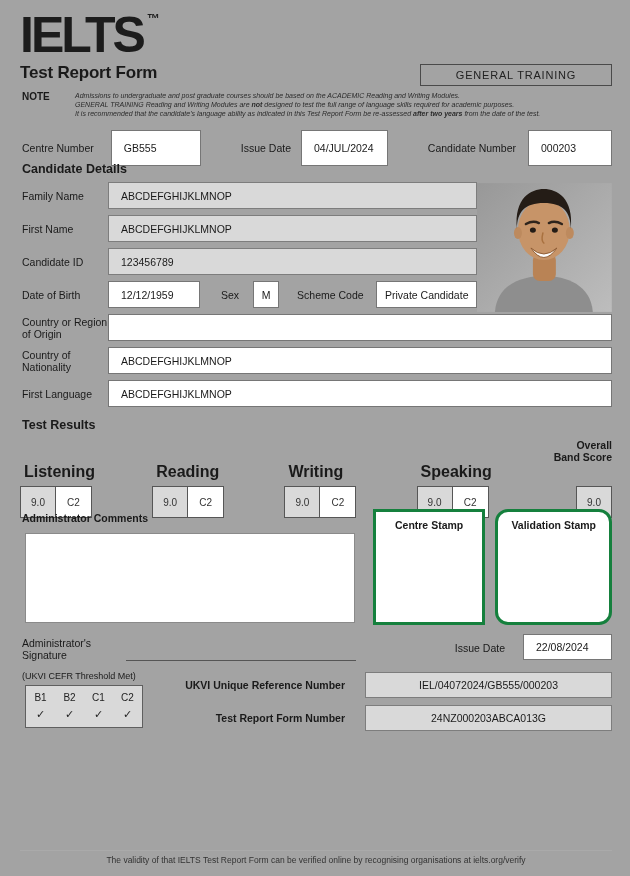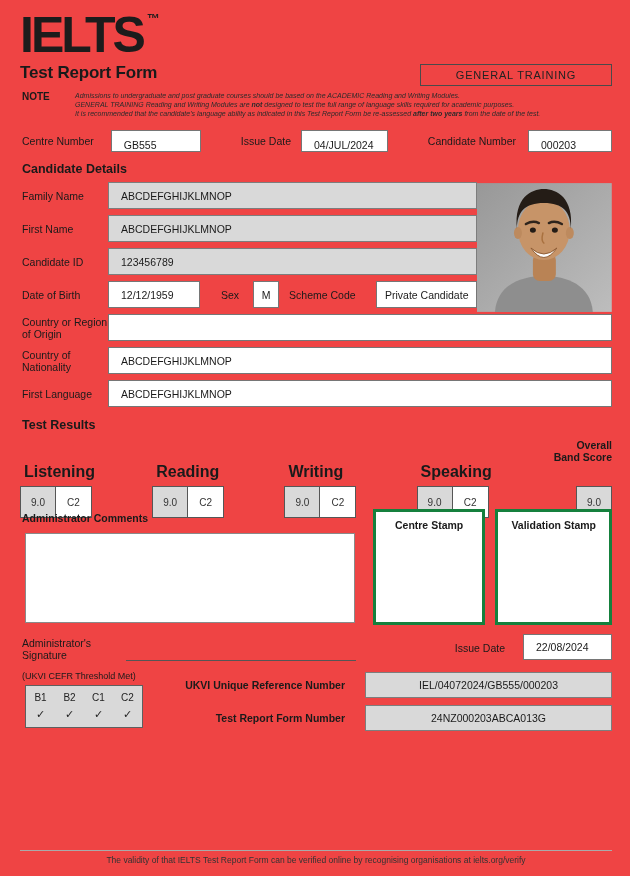--- a/index.html
+++ b/index.html
@@ -1,17 +1,17 @@
 <!DOCTYPE html>
 <html><head>
 <meta charset="utf-8">
 <style>
   * { margin:0; padding:0; box-sizing:border-box; }
   body { background:#fff; font-family:"Liberation Sans", sans-serif; color:#1a1a1a; }
-  .page { position:relative; width:630px; height:876px; background:#ef4444; overflow:hidden; }
+  .page { position:relative; width:630px; height:876px; background:#a3a3a3; overflow:hidden; }
 
   
   .header { position:absolute; top:10px; left:20px; right:18px; }
   .logo { font-size:50px; font-weight:700; letter-spacing:-3px; color:#1c1c1c; line-height:1; }
   .logo .tm { font-size:13px; letter-spacing:0; vertical-align:top; position:relative; top:2px; left:4px; font-weight:700; }
   .form-title { font-size:17px; font-weight:700; margin-top:3px; letter-spacing:-0.2px; }
   .badge { position:absolute; top:54px; right:0; width:192px; height:22px; border:1px solid #4a4a4a;
            display:flex; align-items:center; justify-content:center; font-size:11px; letter-spacing:0.8px; color:#222; }
 
   
@@ -22,21 +22,21 @@
 
   
   .fbox { border:1px solid #767676; background:#fff; height:26px; display:flex; align-items:center; font-size:10.5px; }
   .fbox.gray { background:#d9d9d9; border-color:#7d7d7d; }
   .fbox .v { padding-left:12px; }
   .fbox.center { justify-content:center; }
   .lbl { font-size:10.5px; color:#1a1a1a; }
 
   
   .top-fields { position:absolute; top:130px; left:22px; right:18px; display:flex; align-items:center; }
-  .tf-box { height:22px;align-items:flex-end; }
+  .tf-box { height:36px; }
 
   
   .cand { position:absolute; top:162px; left:20px; right:18px; }
   .sec-title { font-size:12.5px; font-weight:700; margin-left:2px; }
   .cand-main { display:flex; margin-top:6px; }
   .cand-rows { width:458px; }
   .crow { display:flex; align-items:center; margin-bottom:6px; }
   .crow .lbl { width:88px; flex:none; padding-left:2px; line-height:12px; }
   .crow .fbox { flex:1; height:27px; }
   .crow .fbox.fixed { flex:none; }
@@ -59,21 +59,21 @@
   .overall .cell { margin-left:auto; }
 
   
   .admin { position:absolute; top:509px; left:20px; right:18px; display:flex; }
   .adm-left { width:337px; }
   .adm-comments-label { font-size:10.5px; font-weight:700; margin:3px 0 9px 2px; }
   .comments-box { width:330px; height:90px; border:1px solid #8a8a8a; background:#fff; margin-left:5px; }
   .stamp { height:116px; border:3px solid #15803d; background:#fff; text-align:center; padding-top:7px;
            font-size:10.5px; font-weight:700; }
   .stamp.centre { width:113px; margin-left:17px; }
-  .stamp.valid { width:117px; margin-left:10px; }
+  .stamp.valid { width:117px; margin-left:10px;border-radius:13px; }
 
   
   .sigrow { position:absolute; top:634px; left:22px; right:18px; display:flex; }
   .sig-label { width:82px; font-size:10.5px; line-height:12px; flex:none; padding-top:3px; }
   .sig-line { width:230px; margin-left:22px; align-self:flex-end; border-bottom:1px solid #555; height:24px; }
   .issue-label { margin-left:auto; align-self:center; font-size:10.5px; margin-right:18px; }
   .issue-box { width:89px; flex:none; }
 
   
   .ukvi { position:absolute; top:671px; left:20px; right:18px; }
@@ -152,21 +152,21 @@
         </div>
         <div class="crow">
           <span class="lbl">Date of Birth</span>
           <div class="fbox fixed" style="width:92px;">
               <span class="v">12/12/1959</span>
             </div>
           <span class="lbl" style="width:auto; margin-left:19px;">Sex</span>
           <div class="fbox fixed center" style="width:26px; margin-left:14px;">
               <span>M</span>
             </div>
-          <span class="lbl" style="width:auto; margin-left:8px;">Scheme Code</span>
+          <span class="lbl" style="width:auto; margin-left:16px;">Scheme Code</span>
           <div class="fbox fixed center" style="width:101px; margin-left:auto;">
               <span>Private Candidate</span>
             </div>
         </div>
       </div>
 
       <svg class="photo" viewBox="0 0 135 129">
         <defs>
           <linearGradient id="pbg" x1="0" y1="0" x2="1" y2="1">
             <stop offset="0" stop-color="#989898"></stop>

